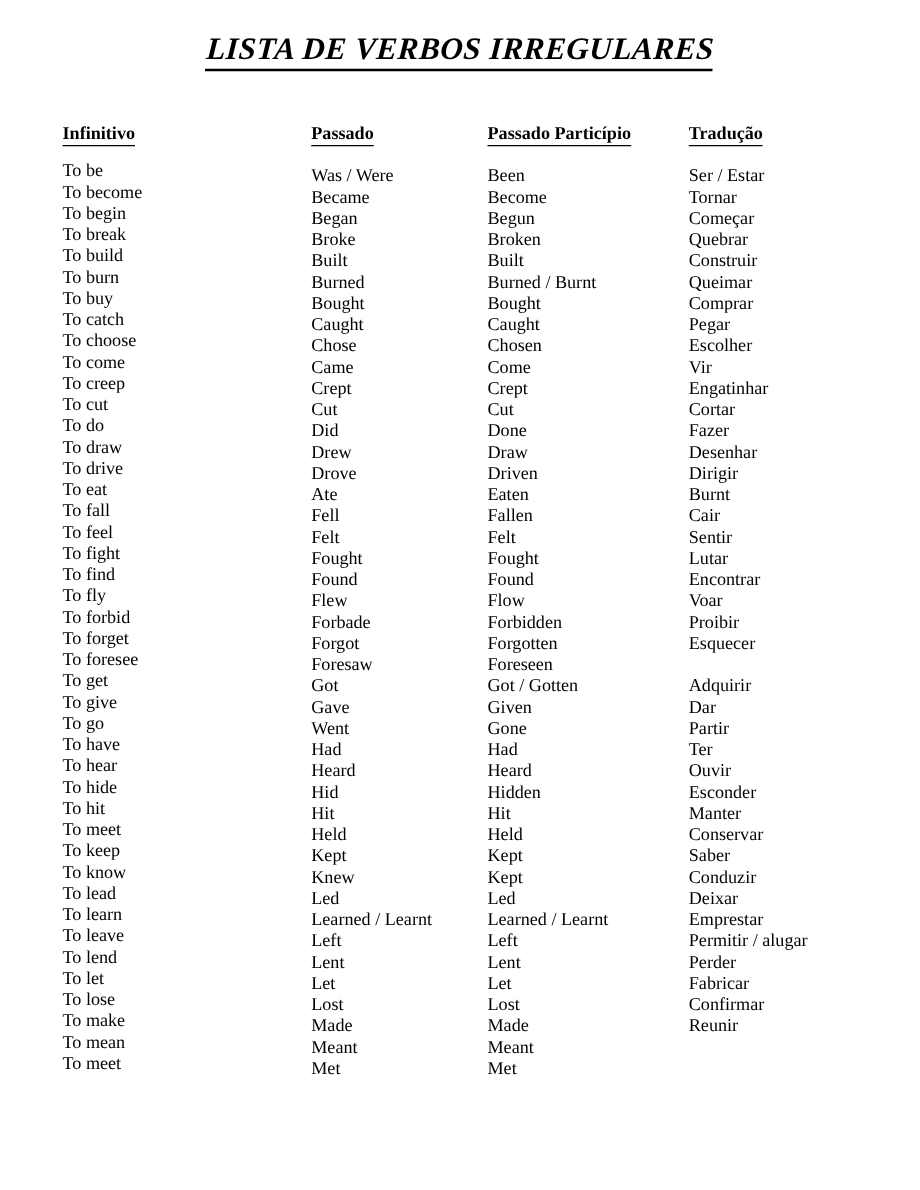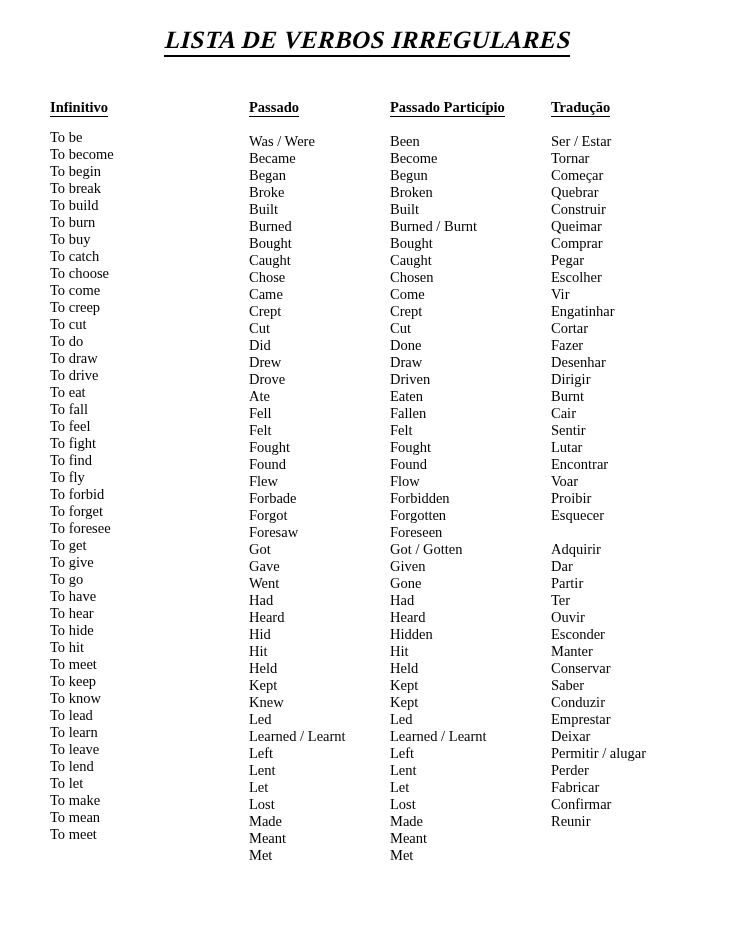--- a/index.html
+++ b/index.html
@@ -129,20 +129,21 @@
         <div class="cell">To hide</div>
         <div class="cell">To hit</div>
         <div class="cell">To meet</div>
         <div class="cell">To keep</div>
         <div class="cell">To know</div>
         <div class="cell">To lead</div>
         <div class="cell">To learn</div>
         <div class="cell">To leave</div>
         <div class="cell">To lend</div>
         <div class="cell">To let</div>
+        <div class="cell">To lose</div>
         <div class="cell">To make</div>
         <div class="cell">To mean</div>
         <div class="cell">To meet</div>
       </div>
   </div>
 
   <div class="col col-1">
     <div class="col-header"><span class="hdr-inner">Passado</span></div>
     <div class="cells">
         <div class="cell">Was / Were</div>
@@ -270,22 +271,22 @@
         <div class="cell">Adquirir</div>
         <div class="cell">Dar</div>
         <div class="cell">Partir</div>
         <div class="cell">Ter</div>
         <div class="cell">Ouvir</div>
         <div class="cell">Esconder</div>
         <div class="cell">Manter</div>
         <div class="cell">Conservar</div>
         <div class="cell">Saber</div>
         <div class="cell">Conduzir</div>
+        <div class="cell">Deixar</div>
         <div class="cell">Emprestar</div>
-        <div class="cell">Deixar</div>
         <div class="cell">Permitir / alugar</div>
         <div class="cell">Perder</div>
         <div class="cell">Fabricar</div>
         <div class="cell">Confirmar</div>
         <div class="cell">Reunir</div>
       </div>
   </div>
 
 </div>
 

